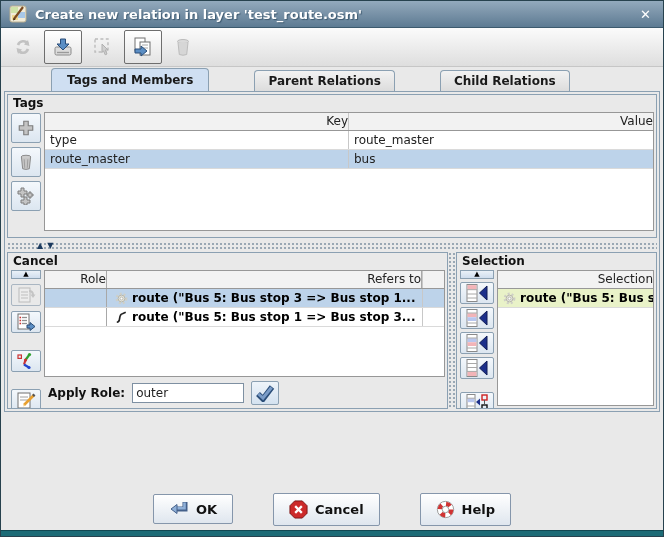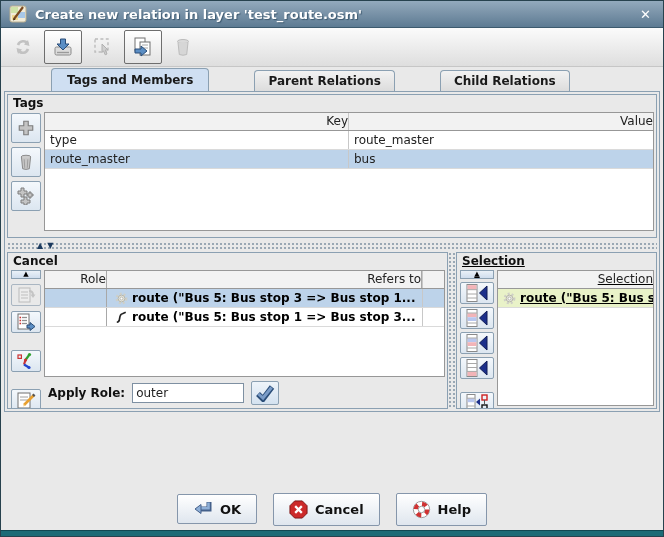--- a/index.html
+++ b/index.html
@@ -81,21 +81,21 @@
   .v-splitter {
     width:8px; background-color:#e9e9e9;
     background-image:radial-gradient(circle, #9aa8b4 0.8px, transparent 0.9px);
     background-size:4px 4px;
   }
 
   .lower { position:absolute; top:160px; left:2px; right:2px; bottom:2px; display:flex; }
 
   .members-panel { width:441px; display:flex; flex-direction:column; }
   .members-body { flex:1; display:flex; padding:0 2px 2px 2px; gap:2px; overflow:hidden; }
-  .selection-panel { flex:1; display:flex; flex-direction:column; overflow:hidden;text-decoration:underline; }
+  .selection-panel { flex:1; display:flex; flex-direction:column; overflow:hidden; }
   .selection-body { flex:1; display:flex; padding:0 2px 2px 2px; gap:2px; overflow:hidden; }
 
   .tool-col { display:flex; flex-direction:column; align-items:center; gap:5px; }
   .tool-col .scroll-btn {
     width:30px; height:13px; border:1px solid #8ba0b2; background:linear-gradient(#eaf1f8,#cfdded);
     display:flex; align-items:center; justify-content:center; font-size:7px; color:#000; line-height:7px;
   }
   .spacer { flex:1; }
 
   .member-main { flex:1; display:flex; flex-direction:column; gap:3px; overflow:hidden; }
@@ -110,21 +110,21 @@
   .apply-input { width:112px; height:20px; border:1px solid #7e90a2; font-size:12px; padding:0 3px; font-family:"DejaVu Sans",sans-serif; background:#fff; color:#222; }
   .check-btn { width:28px; height:24px; display:flex; align-items:center; justify-content:center; border:1px solid #8ba0b2; background:linear-gradient(#eef4fa,#d4e2f0); border-radius:2px; }
 
   .sel-tool-col .scroll-btn { width:34px; }
   .sel-btn { width:34px; height:34px; }
   .sel-btn-clip { width:34px; height:9px; overflow:hidden; align-items:flex-start; }
 
   
   .footer {
     position:absolute; left:0; right:0; top:485px; height:46px;
-    background:#e9e9e9; display:flex; align-items:center; justify-content:center; gap:16px;
+    background:#e9e9e9; display:flex; align-items:center; justify-content:center; gap:40px;
   }
   .f-btn {
     display:flex; align-items:center; gap:7px;
     border:1px solid #8596ab; border-radius:2px;
     background:linear-gradient(#ffffff,#dfe6ee);
     padding:6px 15px; font-size:13px; font-weight:bold; color:#111;
   }
   .teal-strip { position:absolute; left:0; right:0; bottom:0; height:6px; background:#1c6b76; border-top:1px solid #114852; }
 
   .icon { display:flex; align-items:center; justify-content:center; }

